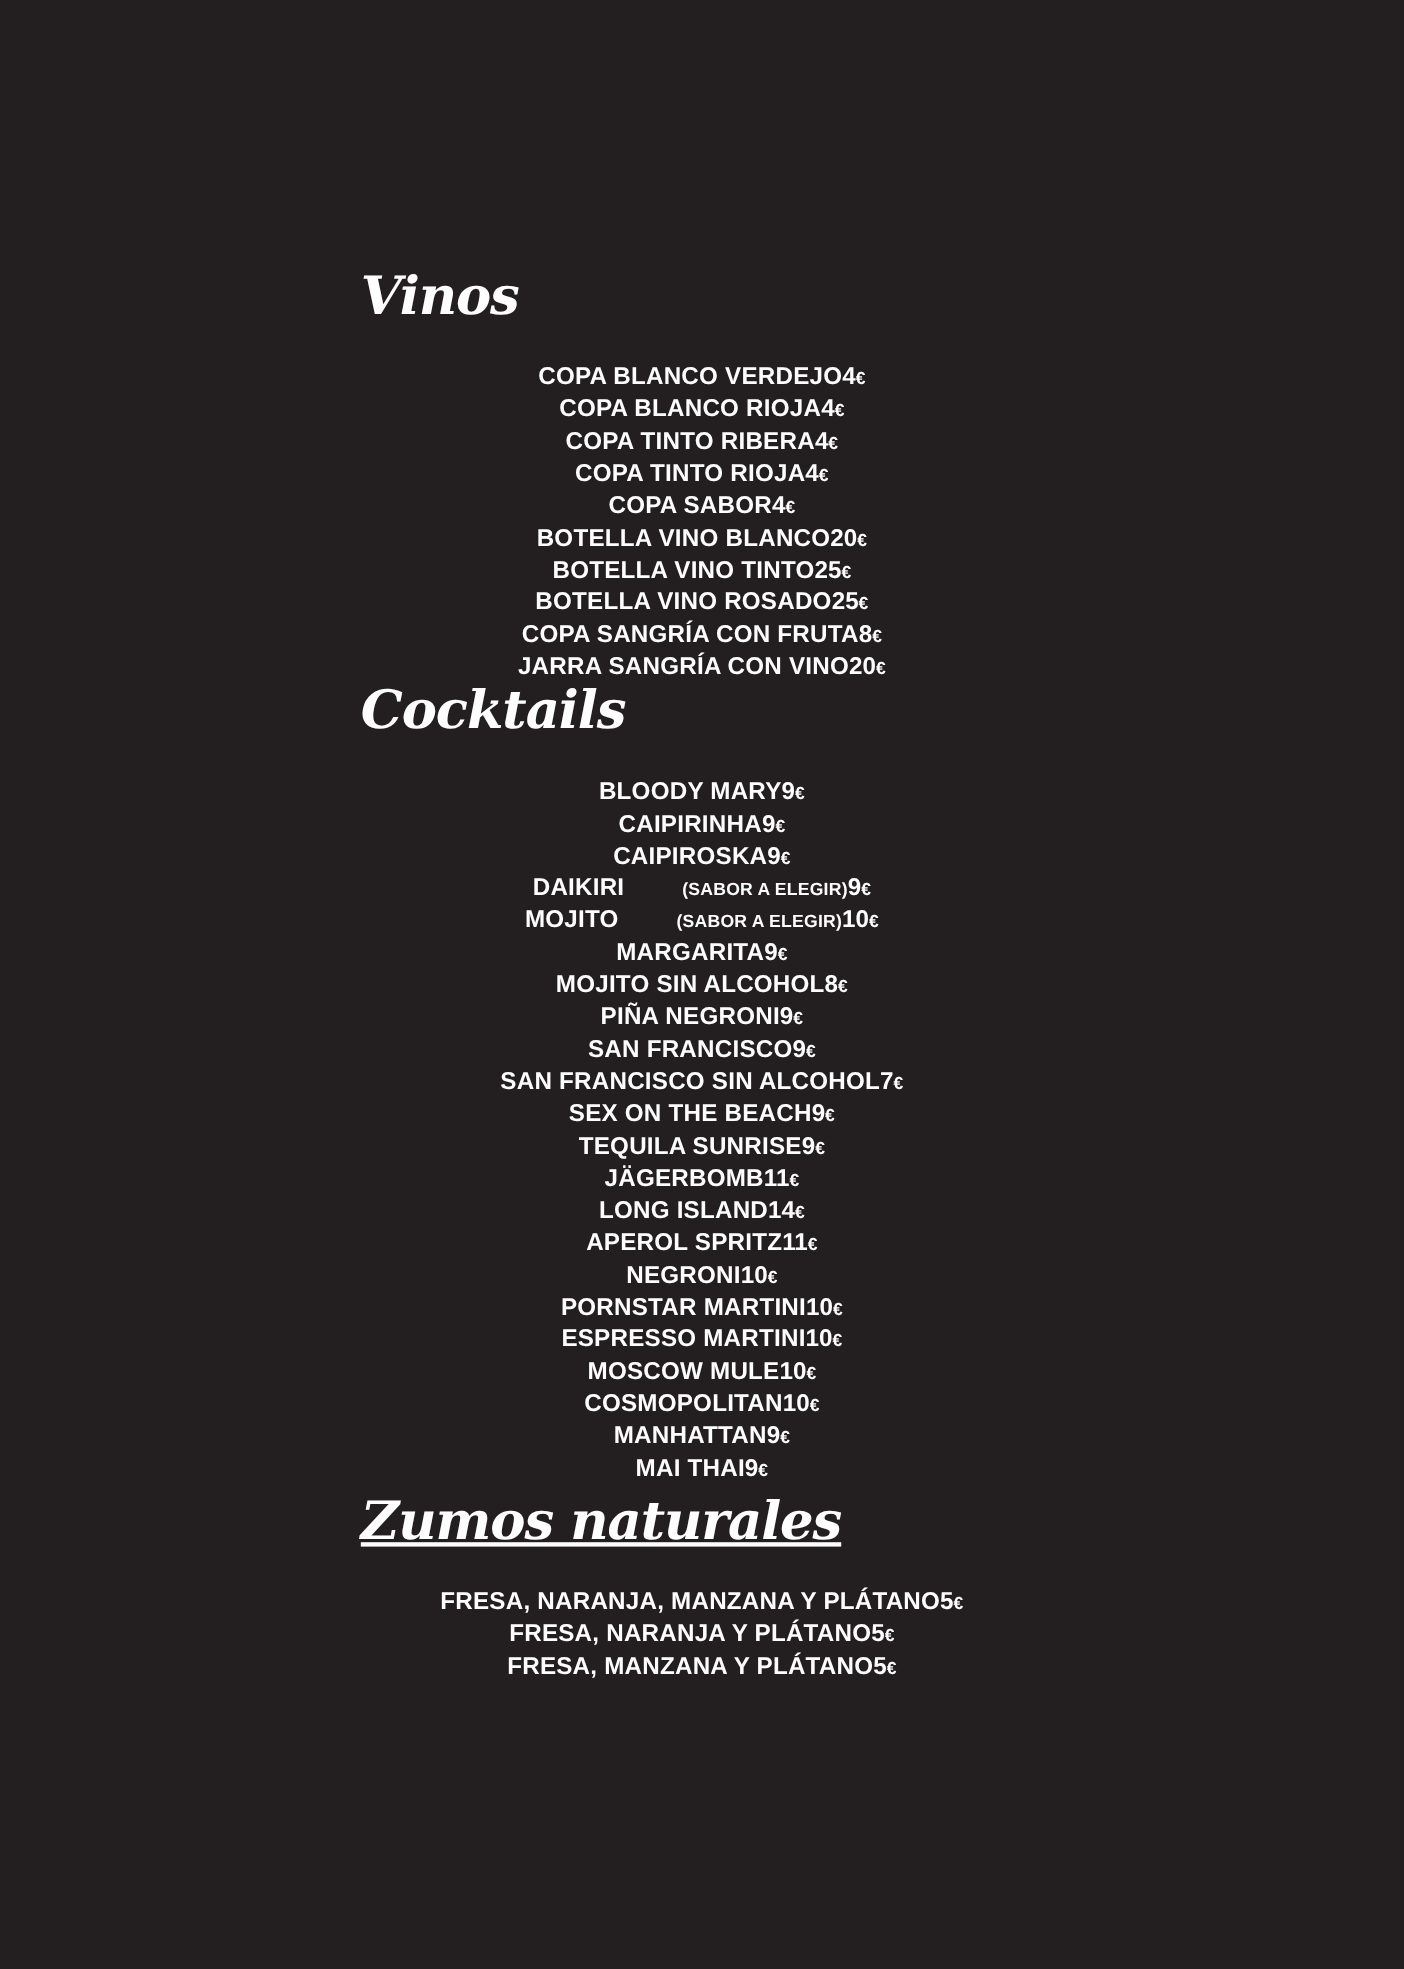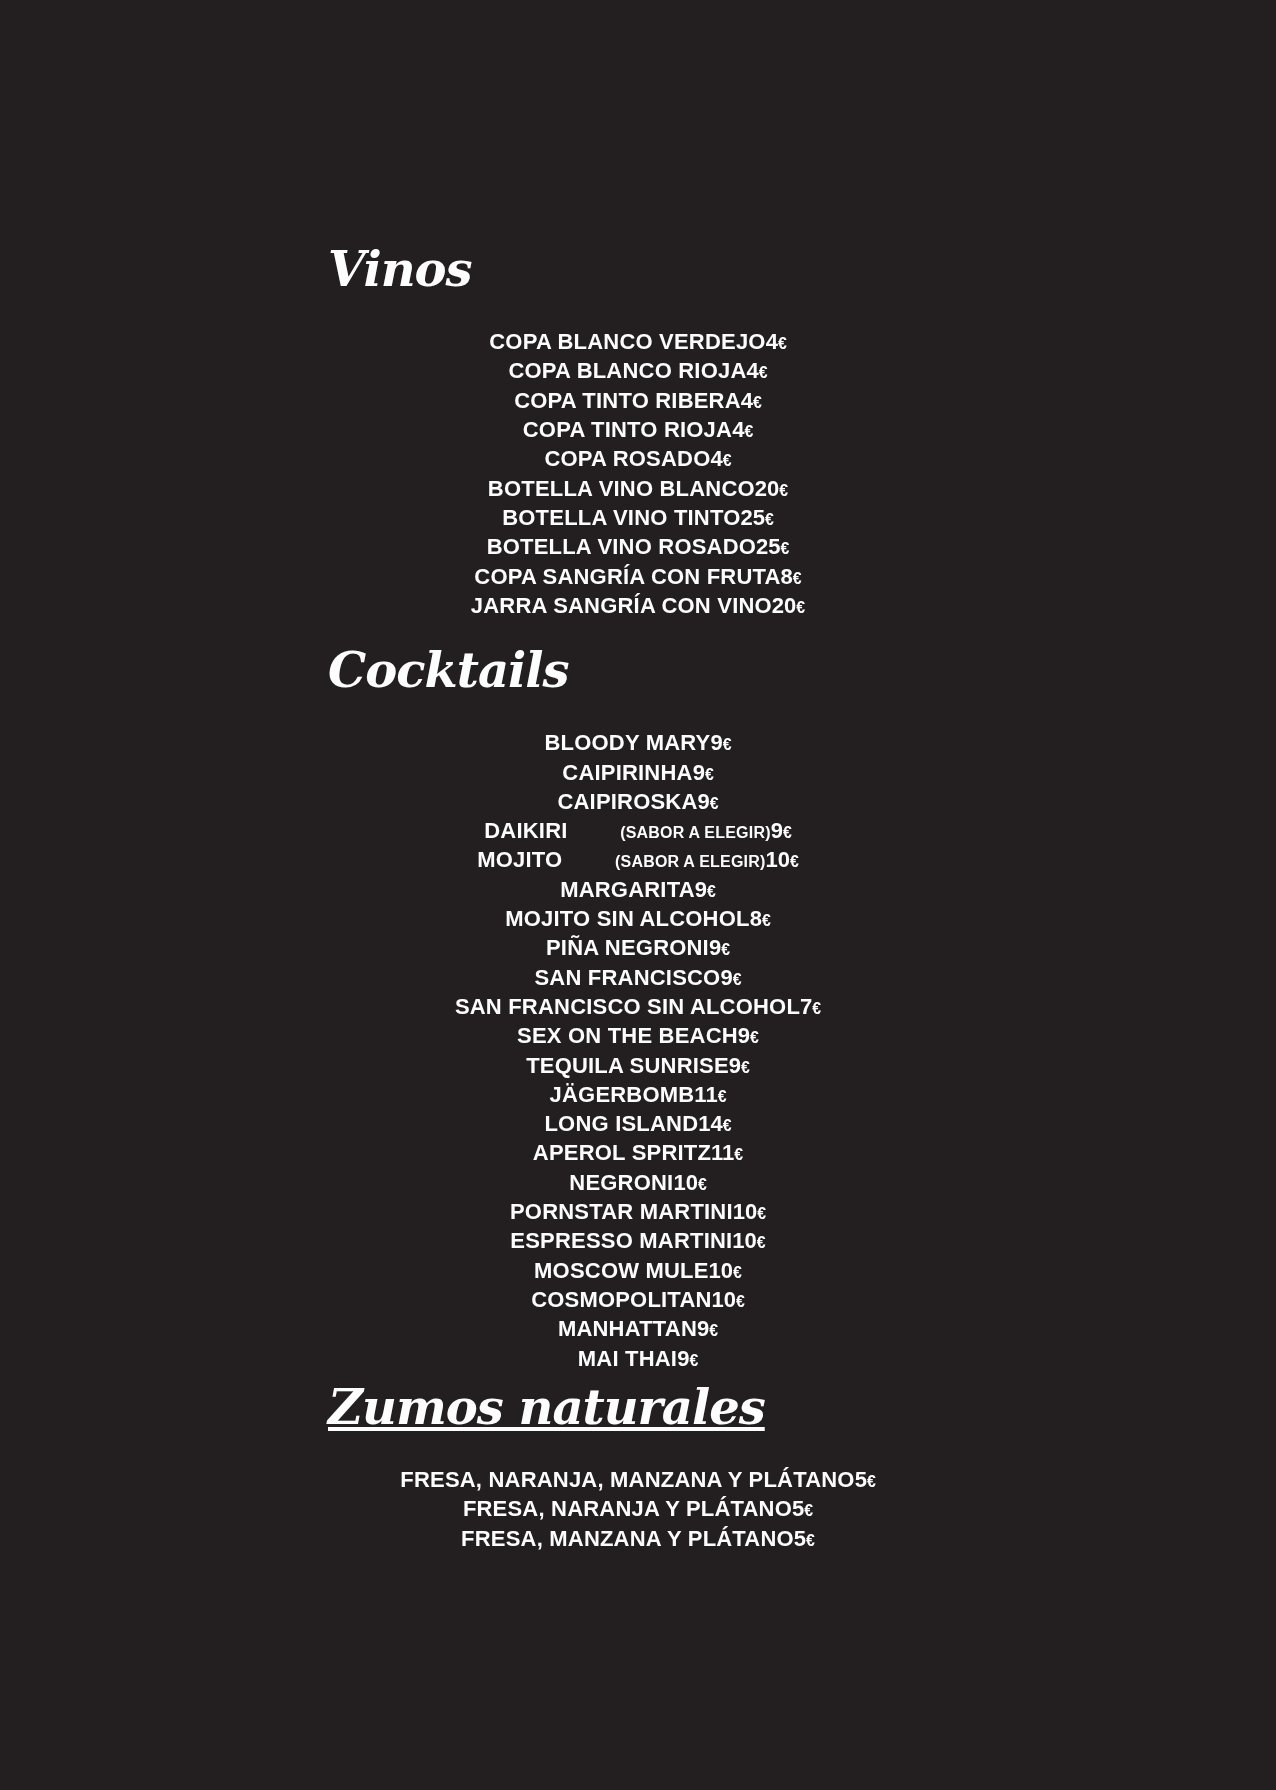--- a/index.html
+++ b/index.html
@@ -32,21 +32,21 @@
     font-family: "DejaVu Serif", serif;
     font-style: italic;
     font-weight: 700;
     font-size: 48px;
     line-height: 52px;
     height: 52px;
     color: var(--text);
     letter-spacing: -1px;
   }
   .title-vinos     { margin-top: 243px; }
-  .title-cocktails { margin-top: 24px; }
+  .title-cocktails { margin-top: 0; }
   .title-zumos     { margin-top: 8px; text-decoration: underline; }
 
   ul.menu-list {
     list-style: none;
     margin: 0;
     padding: 0;
   }
   .list-vinos     { margin-top: 38px; }
   .list-cocktails { margin-top: 28px; }
   .list-zumos     { margin-top: 31px; }
@@ -97,21 +97,21 @@
           </li>
           <li class="row">
             <span class="item-name">COPA TINTO RIBERA</span>
             <span class="item-price">4<span class="euro">€</span></span>
           </li>
           <li class="row">
             <span class="item-name">COPA TINTO RIOJA</span>
             <span class="item-price">4<span class="euro">€</span></span>
           </li>
           <li class="row">
-            <span class="item-name">COPA ROSADO</span>
+            <span class="item-name">COPA SABOR</span>
             <span class="item-price">4<span class="euro">€</span></span>
           </li>
           <li class="row">
             <span class="item-name">BOTELLA VINO BLANCO</span>
             <span class="item-price">20<span class="euro">€</span></span>
           </li>
           <li class="row">
             <span class="item-name">BOTELLA VINO TINTO</span>
             <span class="item-price">25<span class="euro">€</span></span>
           </li>

